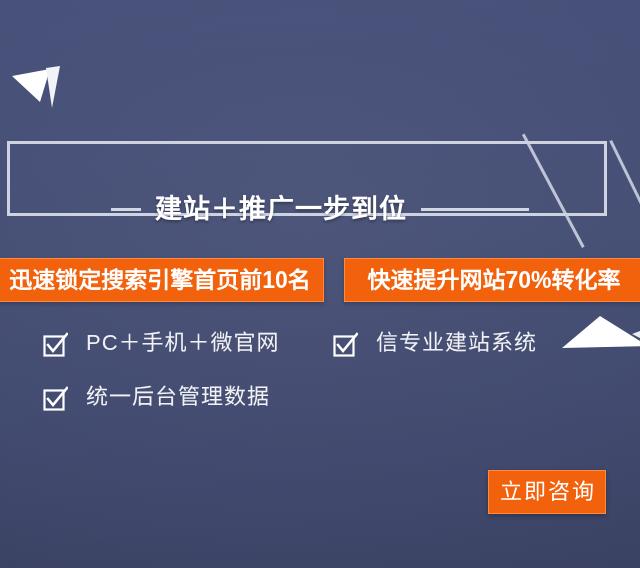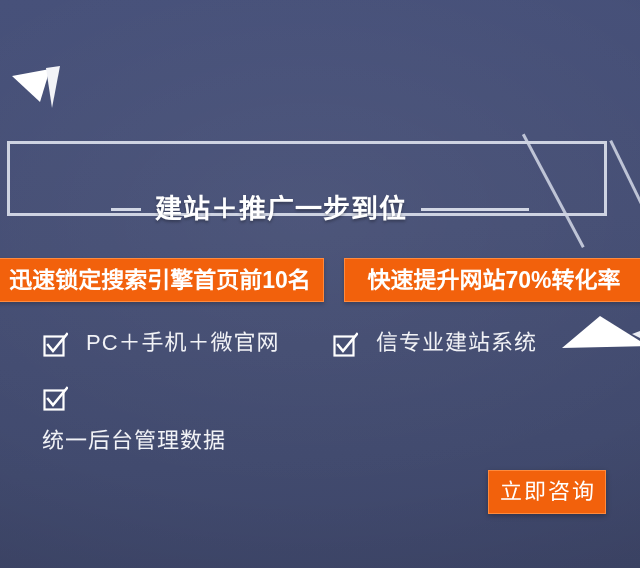--- a/index.html
+++ b/index.html
@@ -170,21 +170,21 @@
     height: 106px;
   }
   .feature {
     position: absolute;
     display: flex;
     gap: 18px;
     height: 42px;
   }
   .feature.f0 { left: 42px;  top: 2px;  }
   .feature.f1 { left: 332px; top: 2px;  }
-  .feature.f2 { left: 42px;  top: 56px; flex-direction: column; }
+  .feature.f2 { left: 42px;  top: 56px; }
   .feature.f3 { left: 332px; top: 56px; }
 
   .chk {
     position: relative;
     width: 26px;
     height: 26px;
     flex: 0 0 auto;
   }
   .feature-label {
     color: #f1f2f6;

